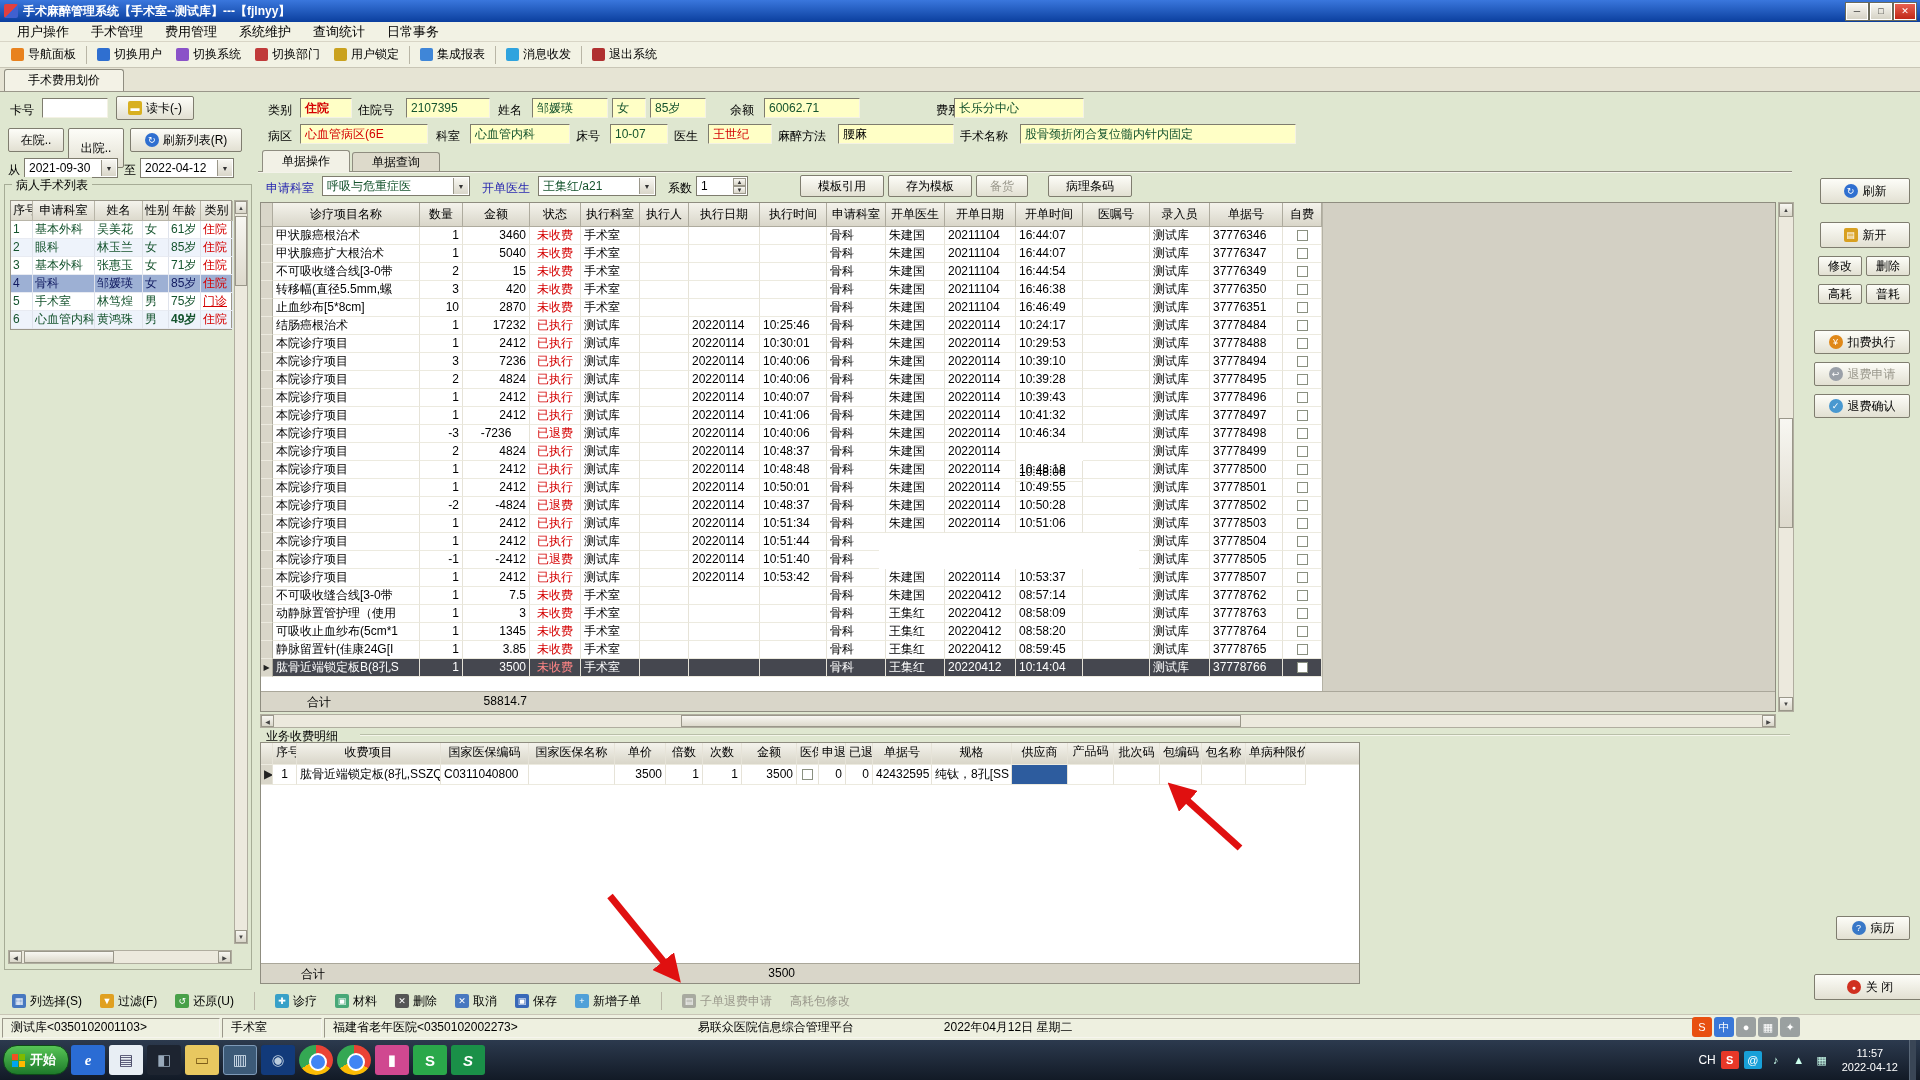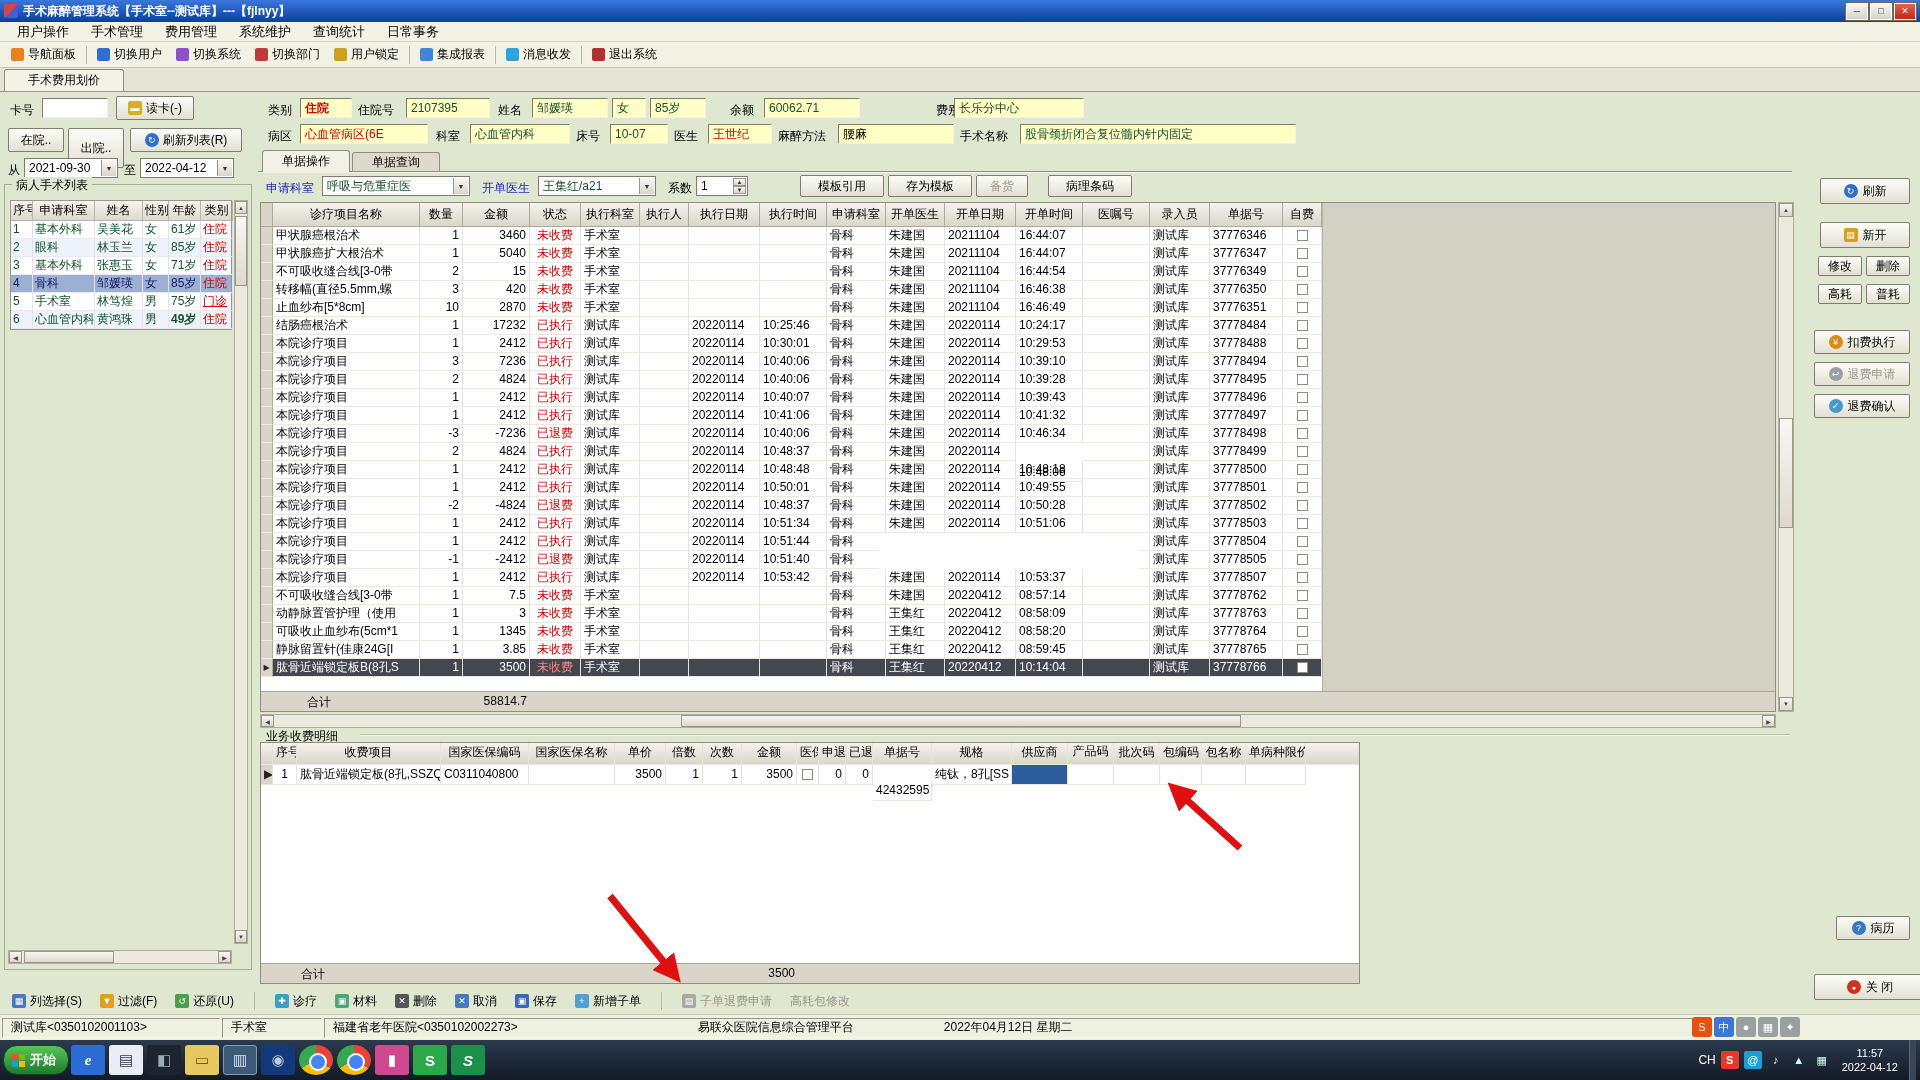--- a/index.html
+++ b/index.html
@@ -593,21 +593,21 @@
           <span class="mcell al" style="width: 67px;">10:41:32</span>
           <span class="mcell al" style="width: 67px;"></span>
           <span class="mcell al" style="width: 60px;">测试库</span>
           <span class="mcell al" style="width: 73px;">37778497</span>
           <span class="mcell ac" style="width: 39px;"><span class="cb"></span></span>
         </div>
         <div class="mrow">
           <span class="mcell marker"></span>
           <span class="mcell al" style="width: 147px;">本院诊疗项目</span>
           <span class="mcell ar" style="width: 43px;">-3</span>
-          <span class="mcell ar" style="width: 67px;">-7236</span>
+          <span class="mcell ar" style="width: 67px; text-align: center;">-7236</span>
           <span class="mcell ac tred" style="width: 51px;">已退费</span>
           <span class="mcell al" style="width: 59px;">测试库</span>
           <span class="mcell ac" style="width: 49px;"></span>
           <span class="mcell al" style="width: 71px;">20220114</span>
           <span class="mcell al" style="width: 67px;">10:40:06</span>
           <span class="mcell al" style="width: 59px;">骨科</span>
           <span class="mcell al" style="width: 59px;">朱建国</span>
           <span class="mcell al" style="width: 71px;">20220114</span>
           <span class="mcell al" style="width: 67px;">10:46:34</span>
           <span class="mcell al" style="width: 67px;"></span>
@@ -914,21 +914,21 @@
           <span class="dcell al" style="width: 144px;">肱骨近端锁定板(8孔,SSZQ1</span>
           <span class="dcell al" style="width: 88px;">C0311040800</span>
           <span class="dcell al" style="width: 86px;"></span>
           <span class="dcell ar" style="width: 51px;">3500</span>
           <span class="dcell ar" style="width: 37px;">1</span>
           <span class="dcell ar" style="width: 39px;">1</span>
           <span class="dcell ar" style="width: 55px;">3500</span>
           <span class="dcell ac" style="width: 22px;"><span class="cb"></span></span>
           <span class="dcell ar" style="width: 27px;">0</span>
           <span class="dcell ar" style="width: 27px;">0</span>
-          <span class="dcell al" style="width: 59px; margin-top: 16px;">42432595</span>
+          <span class="dcell al" style="width: 59px;">42432595</span>
           <span class="dcell al" style="width: 80px;">纯钛，8孔[SS</span>
           <span class="dcell al selcell" style="width: 56px;"></span>
           <span class="dcell al" style="width: 46px;"></span>
           <span class="dcell al" style="width: 46px;"></span>
           <span class="dcell al" style="width: 42px;"></span>
           <span class="dcell al" style="width: 44px;"></span>
           <span class="dcell ar" style="width: 60px;"></span>
         </div>
       </div>
     <div class="detail-total">

